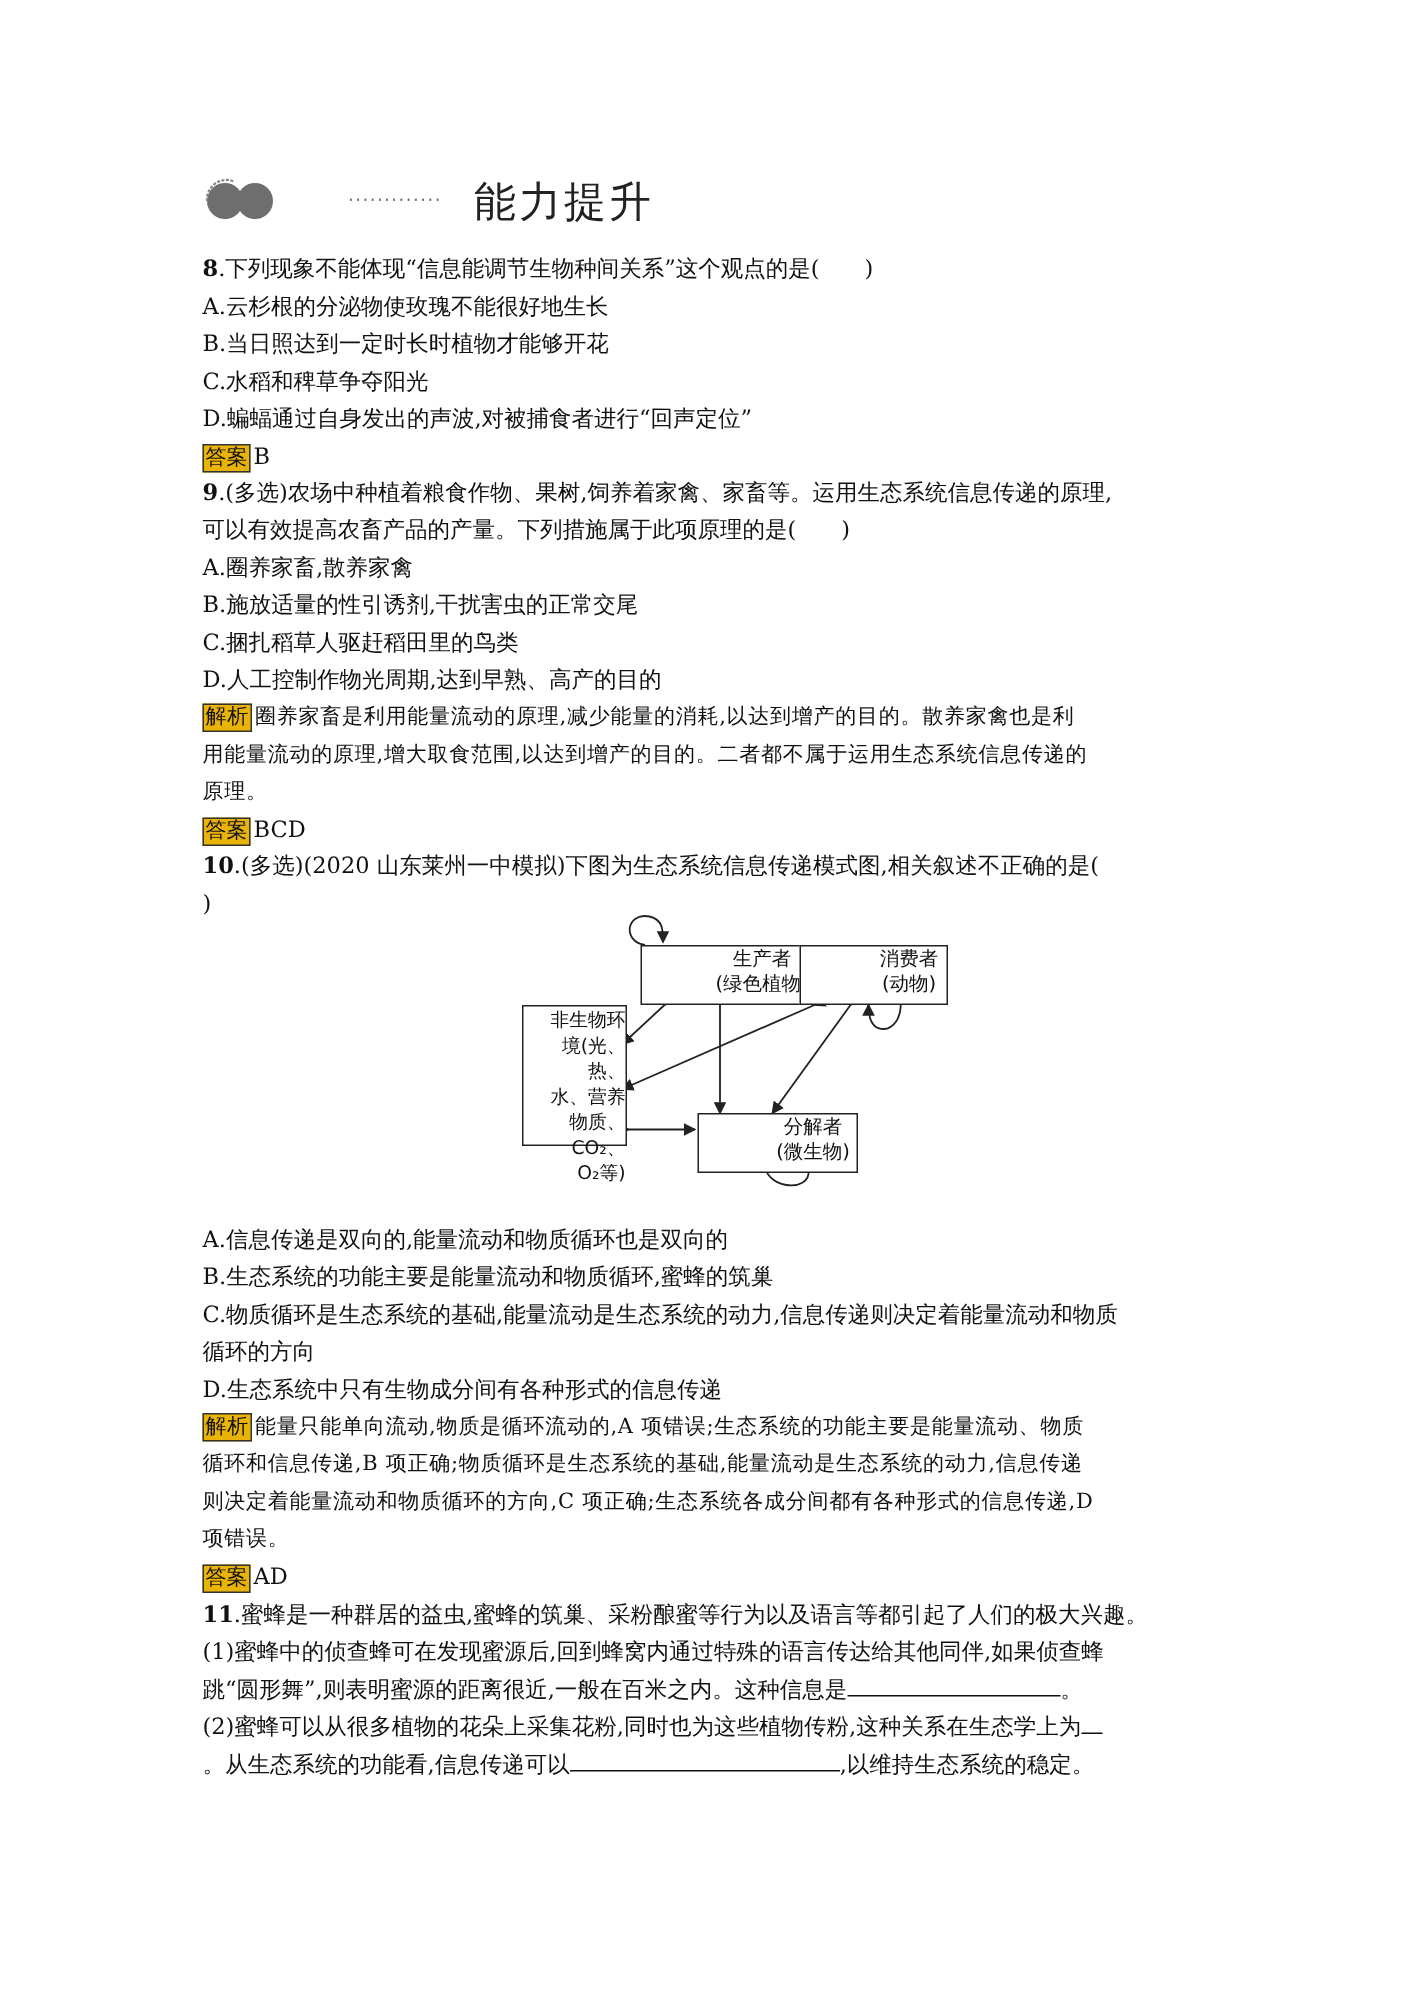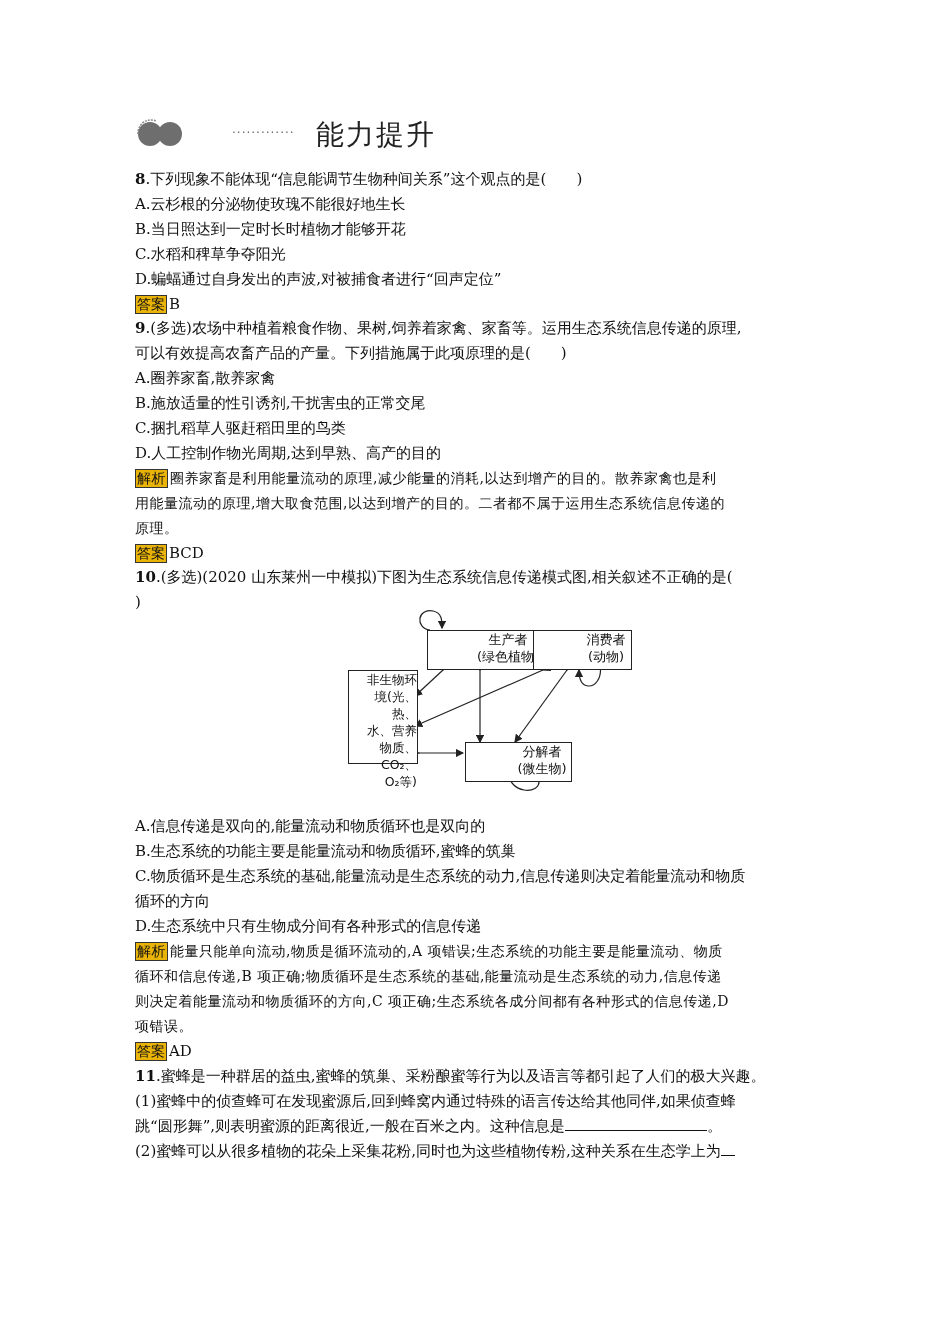--- a/index.html
+++ b/index.html
@@ -138,14 +138,17 @@
   <div class="line" style="top:1066px">
     <span class="qnum">11</span><span>.蜜蜂是一种群居的益虫,蜜蜂的筑巢、采粉酿蜜等行为以及语言等都引起了人们的极大兴趣。</span>
   </div>
   <div class="line" style="top:1091px">(1)蜜蜂中的侦查蜂可在发现蜜源后,回到蜂窝内通过特殊的语言传达给其他同伴,如果侦查蜂</div>
   <div class="line" style="top:1116px">
     <span>跳“圆形舞”,则表明蜜源的距离很近,一般在百米之内。这种信息是</span><span class="blank" style="width:142px"></span><span>。</span>
   </div>
   <div class="line" style="top:1141px">
     <span>(2)蜜蜂可以从很多植物的花朵上采集花粉,同时也为这些植物传粉,这种关系在生态学上为</span><span class="blank" style="width:14px"></span>
   </div>
+  <div class="line" style="top:1166px">
+    <span>。从生态系统的功能看,信息传递可以</span><span class="blank" style="width:180px"></span><span>,以维持生态系统的稳定。</span>
+  </div>
 
 </div>
 
 </body></html>

